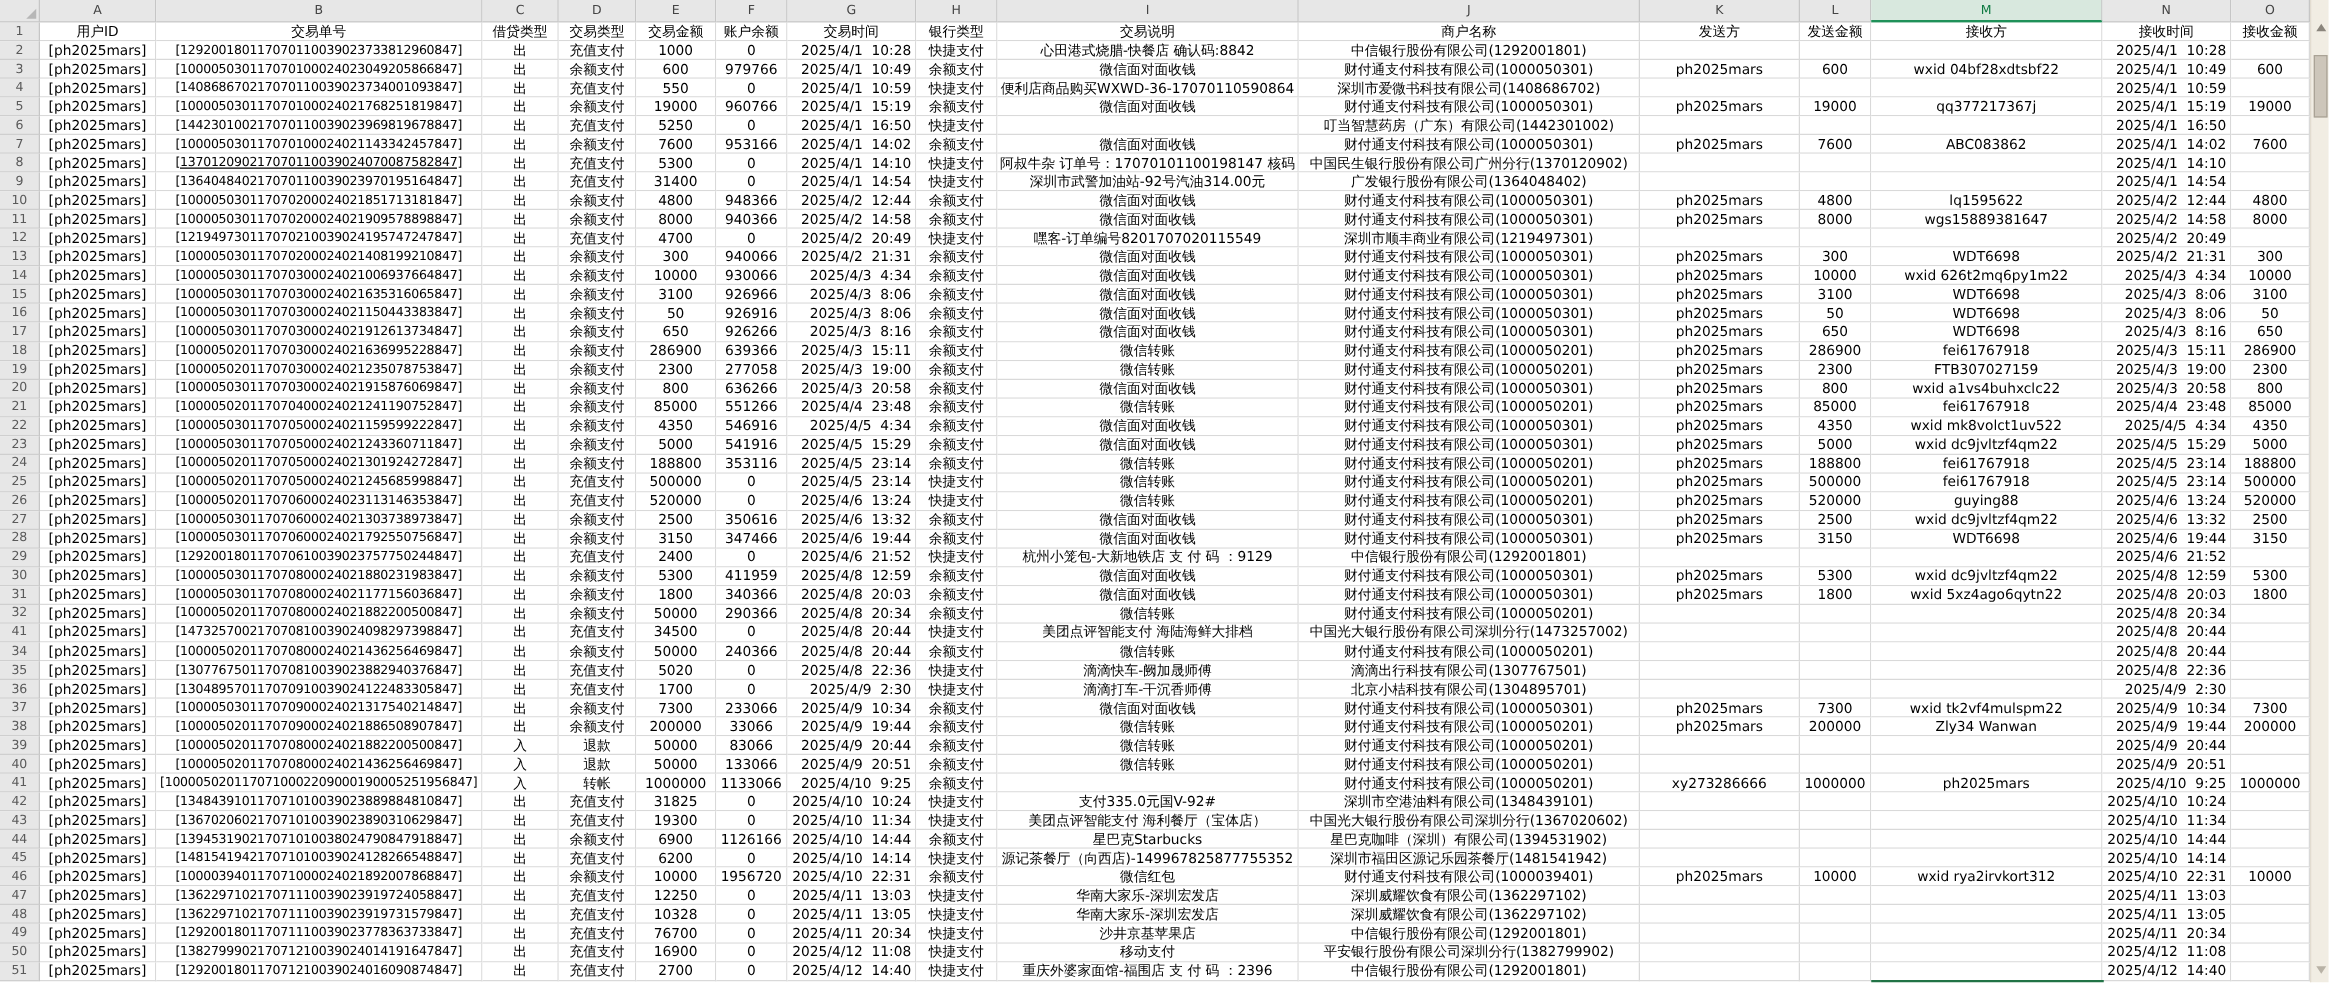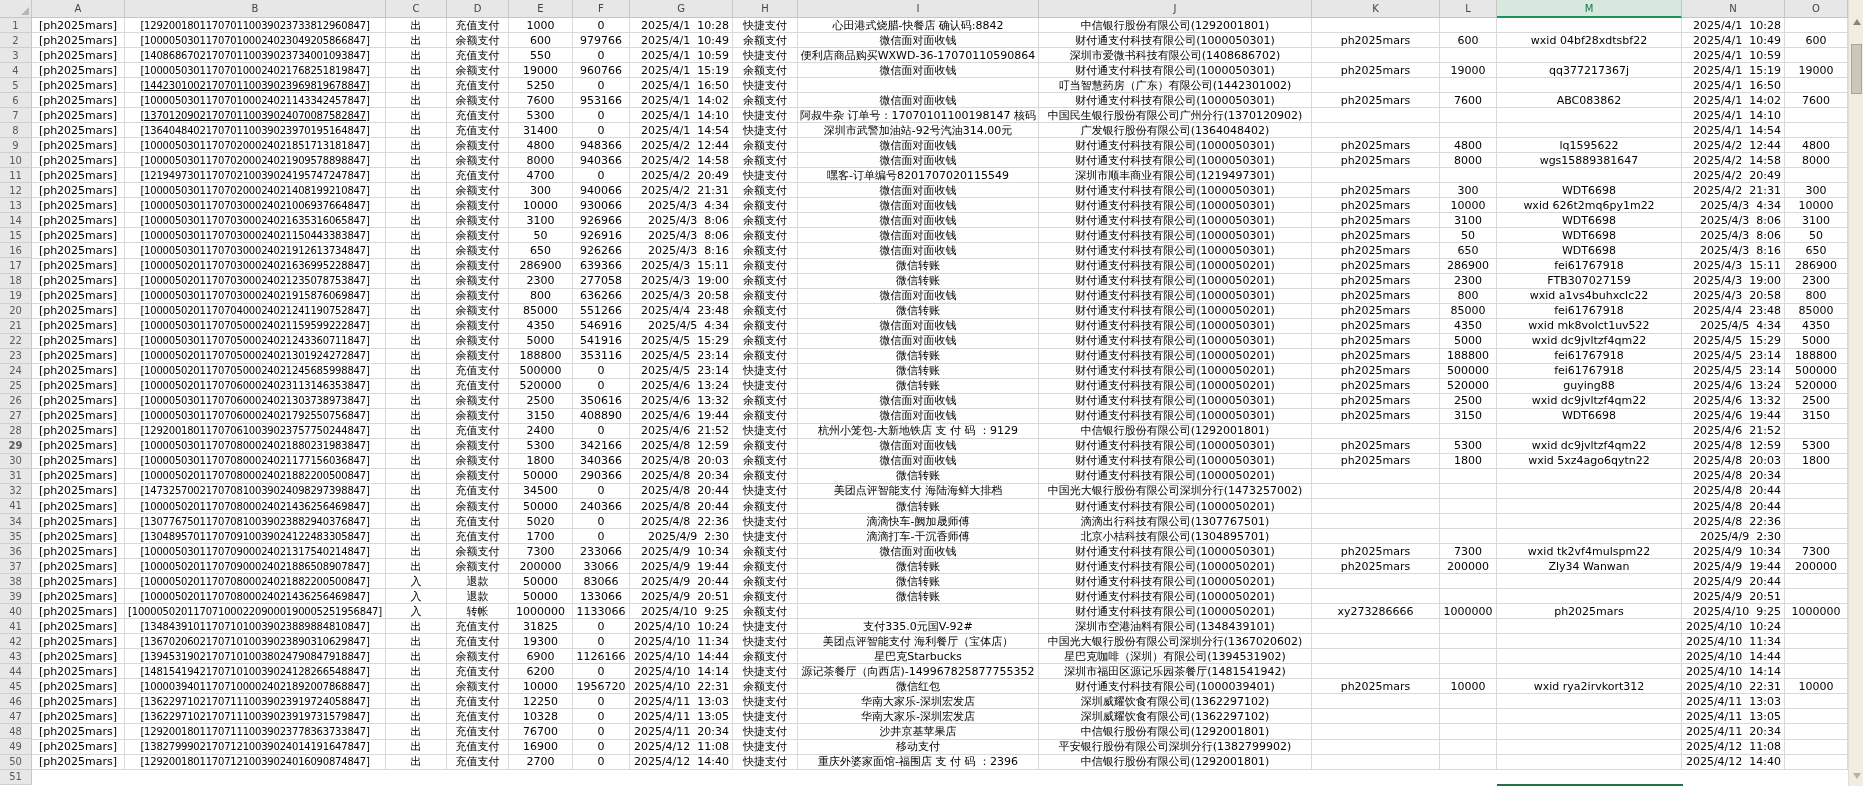--- a/index.html
+++ b/index.html
@@ -91,21 +91,21 @@
       <div class="gutcell" style="height: 15.04px;">19</div>
       <div class="gutcell" style="height: 15.04px;">20</div>
       <div class="gutcell" style="height: 15.04px;">21</div>
       <div class="gutcell" style="height: 15.04px;">22</div>
       <div class="gutcell" style="height: 15.04px;">23</div>
       <div class="gutcell" style="height: 15.04px;">24</div>
       <div class="gutcell" style="height: 15.04px;">25</div>
       <div class="gutcell" style="height: 15.04px;">26</div>
       <div class="gutcell" style="height: 15.04px;">27</div>
       <div class="gutcell" style="height: 15.04px;">28</div>
-      <div class="gutcell" style="height: 15.04px; font-weight: bold;">29</div>
+      <div class="gutcell" style="height: 15.04px;">29</div>
       <div class="gutcell" style="height: 15.04px;">30</div>
       <div class="gutcell" style="height: 15.04px;">31</div>
       <div class="gutcell" style="height: 15.04px;">32</div>
       <div class="gutcell" style="height: 15.04px;">41</div>
       <div class="gutcell" style="height: 15.04px;">34</div>
       <div class="gutcell" style="height: 15.04px;">35</div>
       <div class="gutcell" style="height: 15.04px;">36</div>
       <div class="gutcell" style="height: 15.04px;">37</div>
       <div class="gutcell" style="height: 15.04px;">38</div>
       <div class="gutcell" style="height: 15.04px;">39</div>
@@ -116,20 +116,37 @@
       <div class="gutcell" style="height: 15.04px;">44</div>
       <div class="gutcell" style="height: 15.04px;">45</div>
       <div class="gutcell" style="height: 15.04px;">46</div>
       <div class="gutcell" style="height: 15.04px;">47</div>
       <div class="gutcell" style="height: 15.04px;">48</div>
       <div class="gutcell" style="height: 15.04px;">49</div>
       <div class="gutcell" style="height: 15.04px;">50</div>
       <div class="gutcell" style="height: 15.04px;">51</div>
     </div>
   <div class="grid" id="grid">
+      <div class="row header-row" style="height: 15px;">
+        <div class="cell" style="width: 93px; height: 15px;">用户ID</div>
+        <div class="cell" style="width: 261px; height: 15px;">交易单号</div>
+        <div class="cell" style="width: 61px; height: 15px;">借贷类型</div>
+        <div class="cell" style="width: 62px; height: 15px;">交易类型</div>
+        <div class="cell" style="width: 64px; height: 15px;">交易金额</div>
+        <div class="cell" style="width: 57px; height: 15px;">账户余额</div>
+        <div class="cell" style="width: 103px; height: 15px;">交易时间</div>
+        <div class="cell" style="width: 65px; height: 15px;">银行类型</div>
+        <div class="cell" style="width: 241px; height: 15px;">交易说明</div>
+        <div class="cell" style="width: 273px; height: 15px;">商户名称</div>
+        <div class="cell" style="width: 128px; height: 15px;">发送方</div>
+        <div class="cell" style="width: 57px; height: 15px;">发送金额</div>
+        <div class="cell" style="width: 185px; height: 15px;">接收方</div>
+        <div class="cell" style="width: 103px; height: 15px;">接收时间</div>
+        <div class="cell" style="width: 63px; height: 15px;">接收金额</div>
+      </div>
       <div class="row" style="height: 15.04px;">
         <div class="cell" style="width: 93px; height: 15.04px;">[ph2025mars]</div>
         <div class="cell fs-b" style="width: 261px; height: 15.04px;">[129200180117070110039023733812960847]</div>
         <div class="cell" style="width: 61px; height: 15.04px;">出</div>
         <div class="cell" style="width: 62px; height: 15.04px;">充值支付</div>
         <div class="cell" style="width: 64px; height: 15.04px;">1000</div>
         <div class="cell" style="width: 57px; height: 15.04px;">0</div>
         <div class="cell al-r" style="width: 103px; height: 15.04px;">2025/4/1  10:28</div>
         <div class="cell" style="width: 65px; height: 15.04px;">快捷支付</div>
         <div class="cell" style="width: 241px; height: 15.04px;">心田港式烧腊-快餐店 确认码:8842</div>
@@ -186,21 +203,21 @@
         <div class="cell" style="width: 241px; height: 15.04px;">微信面对面收钱</div>
         <div class="cell" style="width: 273px; height: 15.04px;">财付通支付科技有限公司(1000050301)</div>
         <div class="cell" style="width: 128px; height: 15.04px;">ph2025mars</div>
         <div class="cell" style="width: 57px; height: 15.04px;">19000</div>
         <div class="cell" style="width: 185px; height: 15.04px;">qq377217367j</div>
         <div class="cell al-r" style="width: 103px; height: 15.04px;">2025/4/1  15:19</div>
         <div class="cell" style="width: 63px; height: 15.04px;">19000</div>
       </div>
       <div class="row" style="height: 15.04px;">
         <div class="cell" style="width: 93px; height: 15.04px;">[ph2025mars]</div>
-        <div class="cell fs-b" style="width: 261px; height: 15.04px; text-decoration: underline;">[144230100217070110039023969819678847]</div>
+        <div class="cell fs-b" style="width: 261px; height: 15.04px;">[144230100217070110039023969819678847]</div>
         <div class="cell" style="width: 61px; height: 15.04px;">出</div>
         <div class="cell" style="width: 62px; height: 15.04px;">充值支付</div>
         <div class="cell" style="width: 64px; height: 15.04px;">5250</div>
         <div class="cell" style="width: 57px; height: 15.04px;">0</div>
         <div class="cell al-r" style="width: 103px; height: 15.04px;">2025/4/1  16:50</div>
         <div class="cell" style="width: 65px; height: 15.04px;">快捷支付</div>
         <div class="cell" style="width: 241px; height: 15.04px;"></div>
         <div class="cell" style="width: 273px; height: 15.04px;">叮当智慧药房（广东）有限公司(1442301002)</div>
         <div class="cell" style="width: 128px; height: 15.04px;"></div>
         <div class="cell" style="width: 57px; height: 15.04px;"></div>
@@ -564,21 +581,21 @@
         <div class="cell" style="width: 185px; height: 15.04px;">wxid dc9jvltzf4qm22</div>
         <div class="cell al-r" style="width: 103px; height: 15.04px;">2025/4/6  13:32</div>
         <div class="cell" style="width: 63px; height: 15.04px;">2500</div>
       </div>
       <div class="row" style="height: 15.04px;">
         <div class="cell" style="width: 93px; height: 15.04px;">[ph2025mars]</div>
         <div class="cell fs-b" style="width: 261px; height: 15.04px;">[100005030117070600024021792550756847]</div>
         <div class="cell" style="width: 61px; height: 15.04px;">出</div>
         <div class="cell" style="width: 62px; height: 15.04px;">余额支付</div>
         <div class="cell" style="width: 64px; height: 15.04px;">3150</div>
-        <div class="cell" style="width: 57px; height: 15.04px;">408890</div>
+        <div class="cell" style="width: 57px; height: 15.04px;">347466</div>
         <div class="cell al-r" style="width: 103px; height: 15.04px;">2025/4/6  19:44</div>
         <div class="cell" style="width: 65px; height: 15.04px;">余额支付</div>
         <div class="cell" style="width: 241px; height: 15.04px;">微信面对面收钱</div>
         <div class="cell" style="width: 273px; height: 15.04px;">财付通支付科技有限公司(1000050301)</div>
         <div class="cell" style="width: 128px; height: 15.04px;">ph2025mars</div>
         <div class="cell" style="width: 57px; height: 15.04px;">3150</div>
         <div class="cell" style="width: 185px; height: 15.04px;">WDT6698</div>
         <div class="cell al-r" style="width: 103px; height: 15.04px;">2025/4/6  19:44</div>
         <div class="cell" style="width: 63px; height: 15.04px;">3150</div>
       </div>
@@ -598,21 +615,21 @@
         <div class="cell" style="width: 185px; height: 15.04px;"></div>
         <div class="cell al-r" style="width: 103px; height: 15.04px;">2025/4/6  21:52</div>
         <div class="cell" style="width: 63px; height: 15.04px;"></div>
       </div>
       <div class="row" style="height: 15.04px;">
         <div class="cell" style="width: 93px; height: 15.04px;">[ph2025mars]</div>
         <div class="cell fs-b" style="width: 261px; height: 15.04px;">[100005030117070800024021880231983847]</div>
         <div class="cell" style="width: 61px; height: 15.04px;">出</div>
         <div class="cell" style="width: 62px; height: 15.04px;">余额支付</div>
         <div class="cell" style="width: 64px; height: 15.04px;">5300</div>
-        <div class="cell" style="width: 57px; height: 15.04px;">342166</div>
+        <div class="cell" style="width: 57px; height: 15.04px;">411959</div>
         <div class="cell al-r" style="width: 103px; height: 15.04px;">2025/4/8  12:59</div>
         <div class="cell" style="width: 65px; height: 15.04px;">余额支付</div>
         <div class="cell" style="width: 241px; height: 15.04px;">微信面对面收钱</div>
         <div class="cell" style="width: 273px; height: 15.04px;">财付通支付科技有限公司(1000050301)</div>
         <div class="cell" style="width: 128px; height: 15.04px;">ph2025mars</div>
         <div class="cell" style="width: 57px; height: 15.04px;">5300</div>
         <div class="cell" style="width: 185px; height: 15.04px;">wxid dc9jvltzf4qm22</div>
         <div class="cell al-r" style="width: 103px; height: 15.04px;">2025/4/8  12:59</div>
         <div class="cell" style="width: 63px; height: 15.04px;">5300</div>
       </div>

